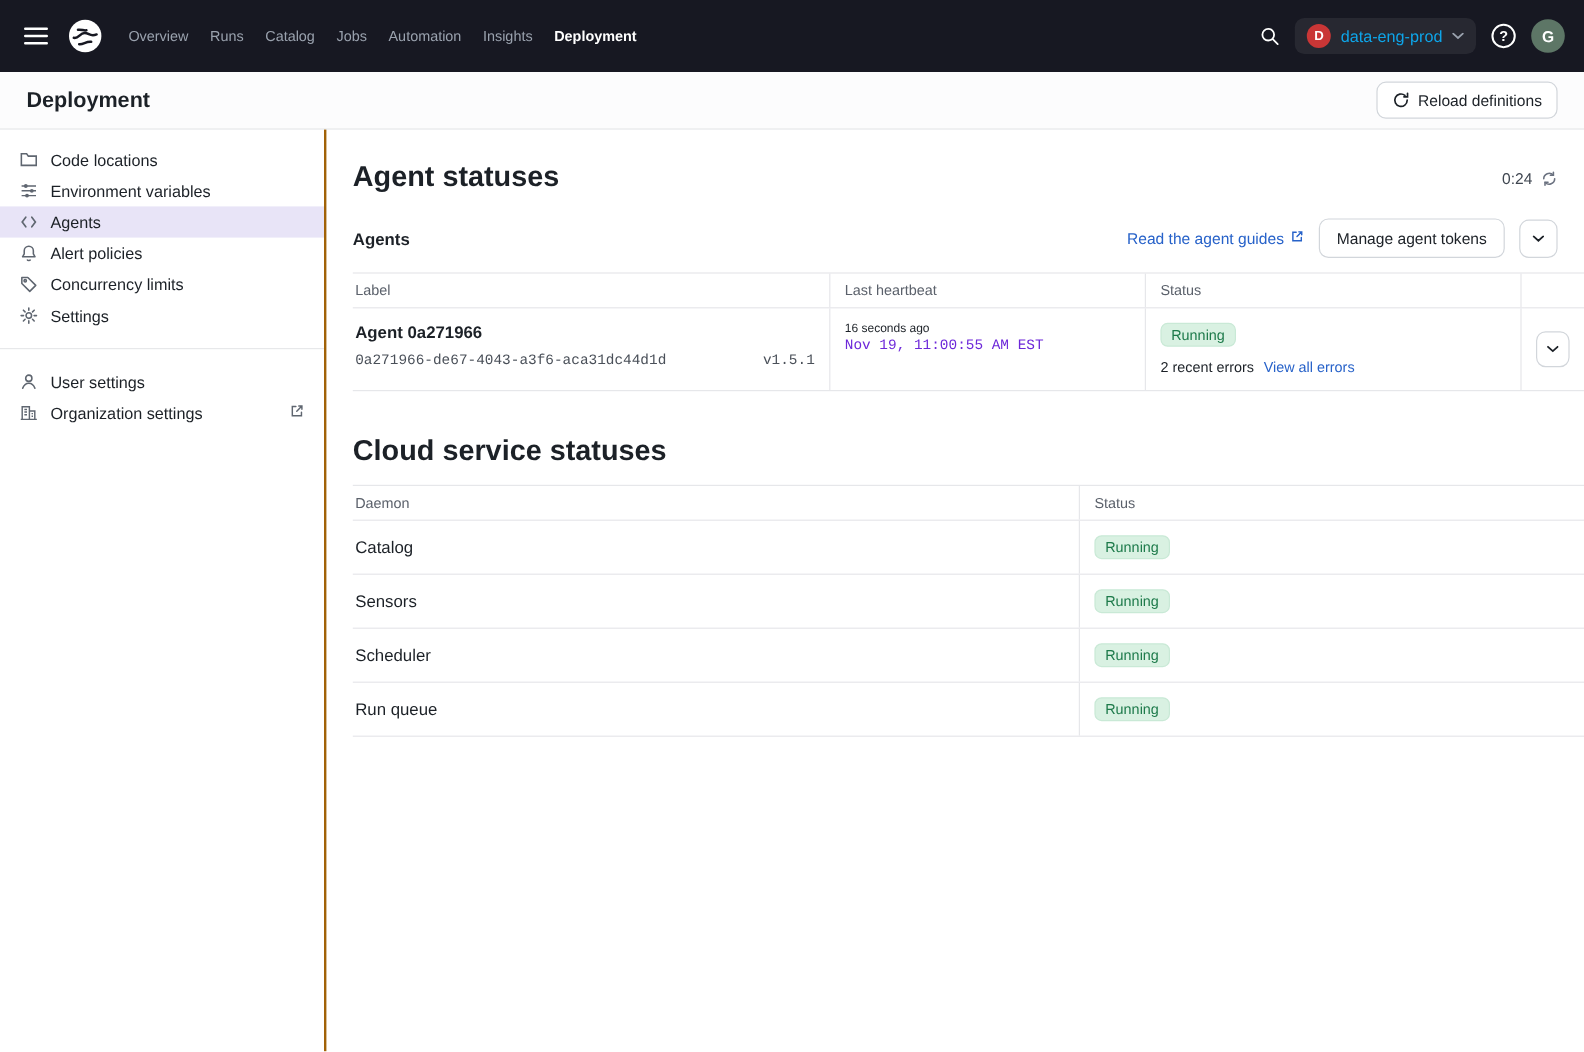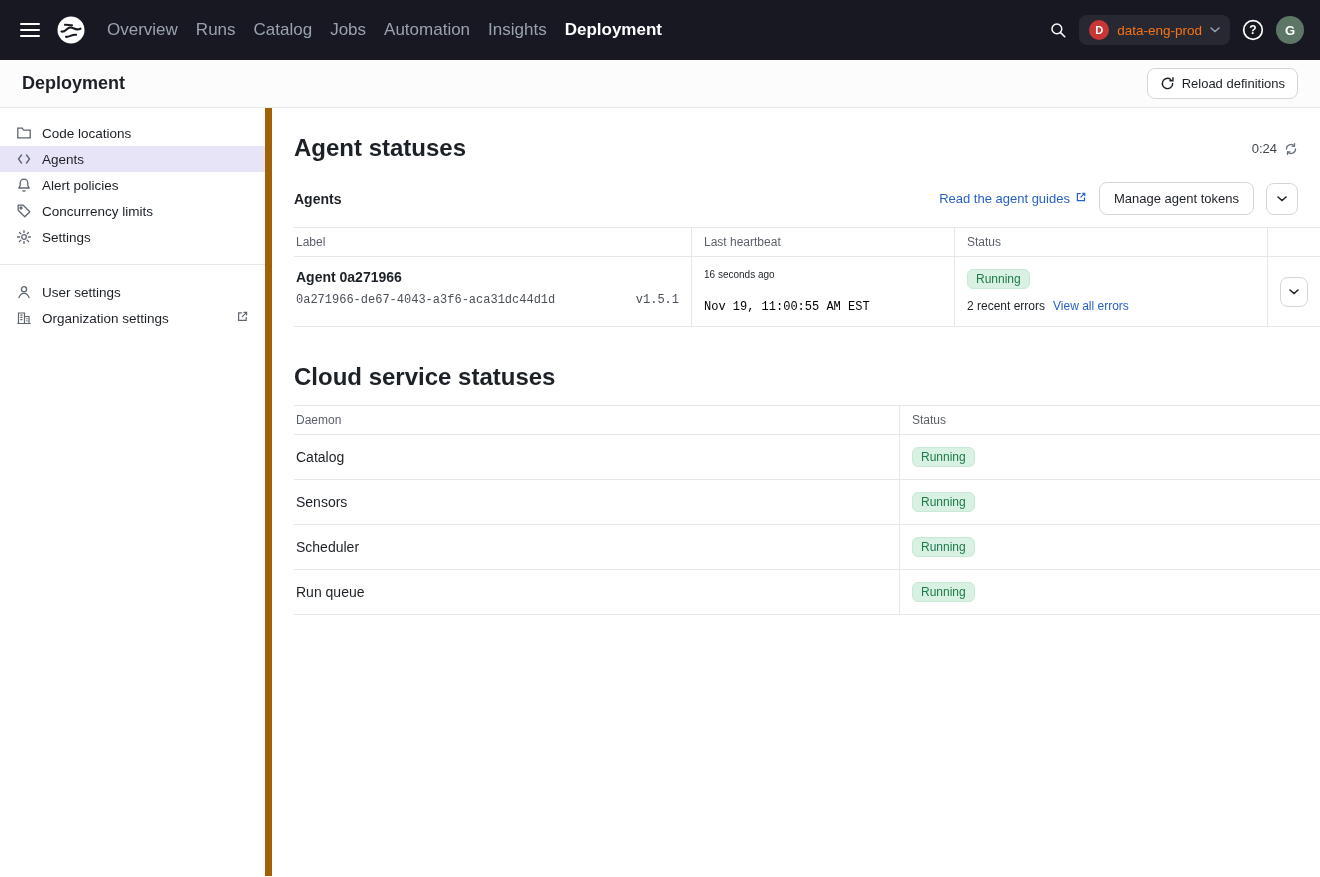--- a/index.html
+++ b/index.html
@@ -6,36 +6,36 @@
   html,body{width:1320px;height:877px;overflow:hidden}
   body{font-family:"Liberation Sans",sans-serif;background:#fff;color:#1c2127}
   .mono{font-family:Liberation Mono, monospace}
 
   
   .topnav{height:60px;background:#171822;display:flex;align-items:center;padding:0 16px 0 14px}
   .icon-btn{display:flex;align-items:center;justify-content:center;cursor:pointer;background:none;border:none}
   .hamburger{width:32px;height:32px}
   .logo{width:34px;height:34px;margin:0 10px 0 8px;display:flex;align-items:center;justify-content:center}
   .nav-items{display:flex;align-items:center;height:60px}
-  .nav-item{padding:0 9px;font-size:17px;color:#9aa2ae;line-height:60px;text-decoration:none;cursor:pointer}
+  .nav-item{padding:0 9px;font-size:12px;color:#9aa2ae;line-height:60px;text-decoration:none;cursor:pointer}
   .nav-item.active{color:#fff;font-weight:700}
   .topnav-right{margin-left:auto;display:flex;align-items:center;gap:12px}
   .depl-select{display:flex;align-items:center;gap:8px;background:rgba(255,255,255,.07);border:none;border-radius:8px;padding:5px 10px;cursor:pointer}
   .depl-badge{width:20px;height:20px;border-radius:50%;background:#c93636;color:#fff;font-size:11px;font-weight:700;display:flex;align-items:center;justify-content:center}
-  .depl-name{color:#f97316;font-size:13.5px}
+  .depl-name{color:#0ea5e9;font-size:13.5px}
   .avatar{width:28px;height:28px;border-radius:50%;background:#5d7666;color:#fff;display:flex;align-items:center;justify-content:center;font-size:13px;font-weight:600;cursor:pointer;border:none}
 
   
   .pageheader{height:48px;background:#fcfcfd;border-bottom:1px solid #e7e8ea;display:flex;align-items:center;padding:0 22px}
   .pageheader h1{font-size:18px;font-weight:600}
   .reload-btn{margin-left:auto;display:flex;align-items:center;gap:7px;background:#fff;border:1px solid #d2d6db;border-radius:8px;padding:7px 12px;font-size:13px;color:#1c2127;cursor:pointer}
 
   
   .layout{display:flex;height:768px}
-  .sidebar{width:272px;flex-shrink:0;border-right:7px solid #a16207;padding-top:12px}
+  .sidebar{width:272px;flex-shrink:0;border-right:2px solid #a16207;padding-top:12px}
   .side-item{display:flex;align-items:center;gap:10px;height:26px;padding:0 16px;font-size:13.5px;color:#1c2127;cursor:pointer}
   .side-item.active{background:#e8e4f7}
   .side-item .ext{margin-left:auto}
   .side-divider{border-top:1px solid #e7e8ea;margin:14px 0}
   .sideicon{display:flex;align-items:center;justify-content:center;width:16px;height:16px;flex-shrink:0}
 
   .content{flex:1;padding-left:22px;min-width:0}
 
   
   .section-head{display:flex;align-items:center;justify-content:space-between;padding:26px 22px 0 0}
@@ -57,21 +57,21 @@
   .th:first-child{padding-left:2px}
   .th:last-child,.td:last-child{border-right:none}
   .trow{border-bottom:1px solid #e6e7ea}
   .td{padding:12px 12px;border-right:1px solid #e6e7ea}
   .td:first-child{padding-left:2px}
   .agent-name{font-size:14px;font-weight:700}
   .agent-id-row{display:flex;align-items:center;margin-top:8px}
   .agent-id{font-size:12px;color:#4a5059}
   .agent-ver{font-size:12px;color:#4a5059;margin-left:auto}
   .hb-rel{font-size:10px}
-  .hb-time{font-size:12px;color:#000000;margin-top:20px}
+  .hb-time{font-size:12px;color:#6d28d9;margin-top:1px}
   .badge{display:inline-block;background:#d9f1e2;border:1px solid #c9e9d6;color:#1d7a4a;font-size:12px;padding:2px 8px;border-radius:6px}
   .err-row{display:flex;align-items:center;gap:8px;margin-top:10px;font-size:12px}
   .err-link{color:#2762c9;text-decoration:none;cursor:pointer}
   .td-actions{display:flex;align-items:center;justify-content:center;padding:0 12px}
   .row-caret-btn{width:28px;height:30px;display:flex;align-items:center;justify-content:center;background:#fff;border:1px solid #d2d6db;border-radius:8px;cursor:pointer}
 
   .cloud-title{margin:36px 0 14px}
   .cloud-row{height:45px;display:grid;grid-template-columns:606px 1fr;align-items:center;border-bottom:1px solid #e6e7ea}
   .cloud-cell{padding:0 12px;font-size:14px;height:100%;display:flex;align-items:center;border-right:1px solid #e6e7ea}
   .cloud-cell:first-child{padding-left:2px}
@@ -142,20 +142,31 @@
 
   <aside class="sidebar">
     <div class="side-item">
       <span class="sideicon">
         <svg width="16" height="16" viewBox="0 0 16 16" fill="none" stroke="#5f6670" stroke-width="1.3">
             <path d="M1.8 3.2h4.4l1.4 1.9h6.6v7.7H1.8z"></path>
           </svg>
       </span>
       <span>Code locations</span>
     </div>
+    <div class="side-item">
+      <span class="sideicon">
+        <svg width="16" height="16" viewBox="0 0 16 16" stroke="#5f6670" stroke-width="1.2">
+            <path d="M2 4h12M2 8h12M2 12h12"></path>
+            <circle cx="5.5" cy="4" r="1.6" fill="#5f6670" stroke="none"></circle>
+            <circle cx="10.5" cy="8" r="1.6" fill="#5f6670" stroke="none"></circle>
+            <circle cx="6.5" cy="12" r="1.6" fill="#5f6670" stroke="none"></circle>
+          </svg>
+      </span>
+      <span>Environment variables</span>
+    </div>
     <div class="side-item active">
       <span class="sideicon">
         <svg width="16" height="16" viewBox="0 0 16 16" fill="none" stroke="#5f6670" stroke-width="1.4" stroke-linecap="round">
             <path d="M5.5 4L2.5 8l3 4M10.5 4l3 4-3 4"></path>
           </svg>
       </span>
       <span>Agents</span>
     </div>
     <div class="side-item">
       <span class="sideicon">

